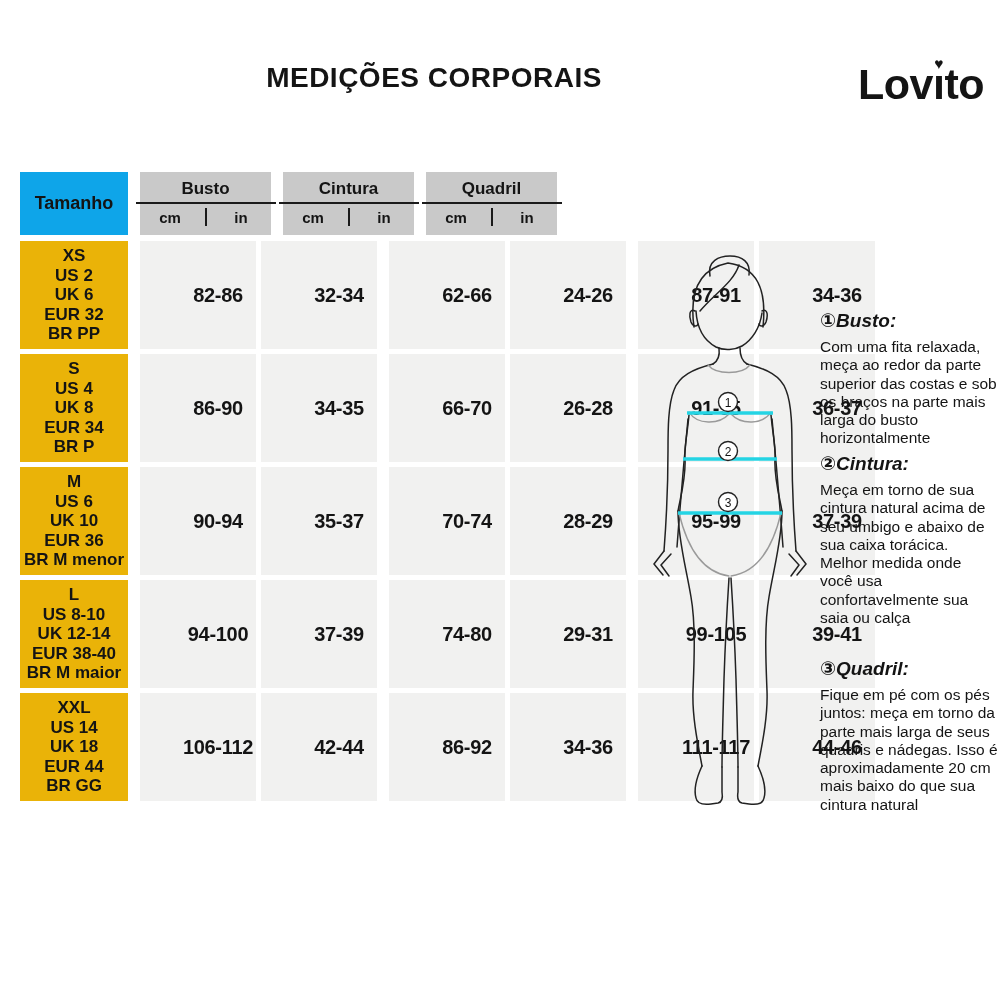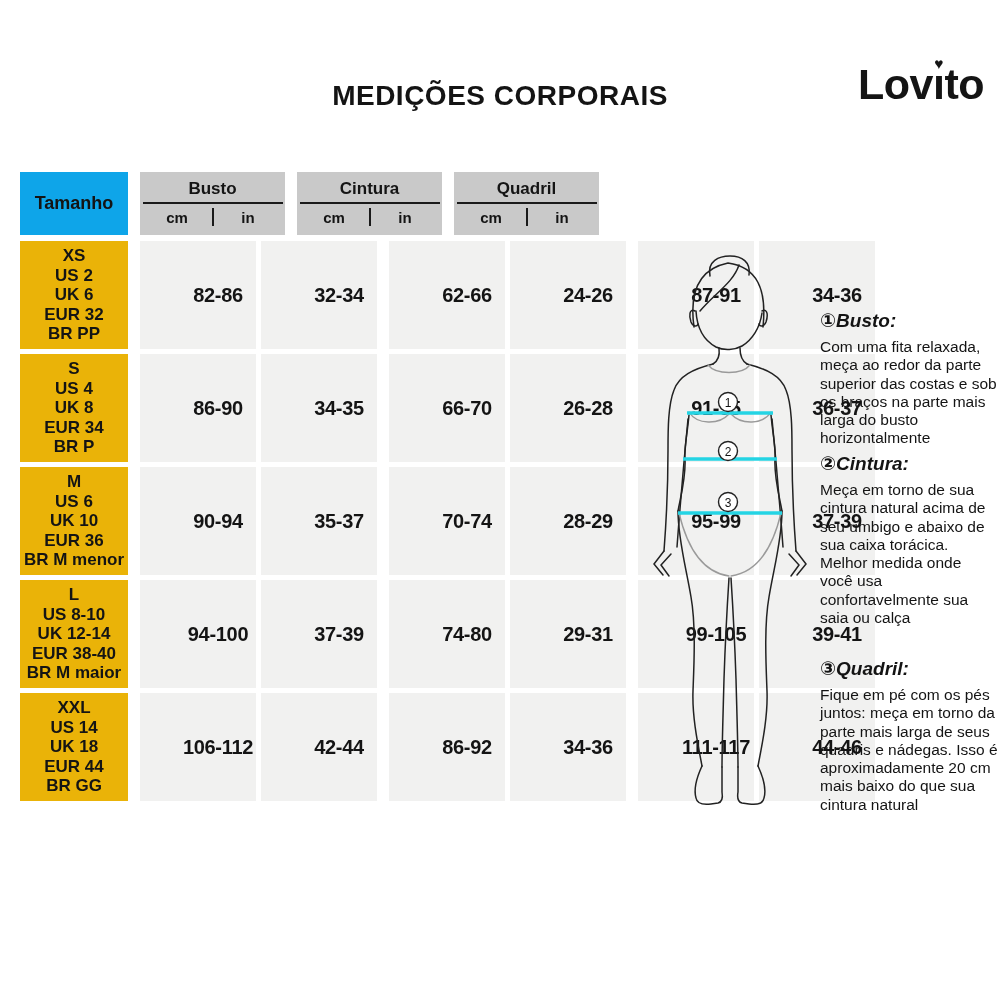--- a/index.html
+++ b/index.html
@@ -2,42 +2,42 @@
 <html><head>
 <meta charset="utf-8">
 <style>
   html,body { margin:0; padding:0; background:#fff; }
   .canvas {
     position:relative; width:1000px; height:1000px; background:#ffffff;
     font-family:"Liberation Sans","DejaVu Sans",sans-serif; color:#141414; overflow:hidden;
   }
   
   .title {
-    position:absolute; top:80px; left:0; width:1000px; text-align:center;
+    position:absolute; top:62px; left:0; width:868px; text-align:center;
     font-size:28px; font-weight:bold; letter-spacing:.5px;
   }
   .logo {
     position:absolute; top:60px; left:858px; font-size:43px; font-weight:bold;
     letter-spacing:-0.5px; white-space:nowrap;
   }
   .logo .iwrap { position:relative; display:inline-block; }
   .logo .idot {
     position:absolute; left:50%; transform:translateX(-50%); top:-0.26em;
     font-size:0.36em; line-height:1;
   }
   
   .size-table { position:absolute; left:20px; top:172px; }
   .t-header { display:flex; height:63px; margin-bottom:6px; }
   .cell-size-h {
     width:108px; background:#0ea5e9; margin-right:12px;
     display:flex; align-items:center; justify-content:center;
     font-weight:bold; font-size:18px;
   }
   .group-h {
-    width:145px; background:#c9c9c9; margin-right:12px;
+    width:131px; background:#c9c9c9; margin-right:12px;
     display:flex; flex-direction:column; align-items:center;
     padding-top:7px; box-sizing:border-box;
   }
   .group-h:last-child { margin-right:0; }
   .group-label { font-weight:bold; font-size:17px; line-height:20px; }
   .units { width:140px; border-top:2px solid #1a1a1a; margin-top:3px; display:flex; }
   .units .u { flex:1; text-align:center; font-weight:bold; font-size:15px; padding-top:5px; }
   .units .vdiv { width:2px; background:#1a1a1a; height:18px; margin-top:4px; }
   .t-row { display:flex; height:108px; margin-bottom:5px; }
   .cell-size {

